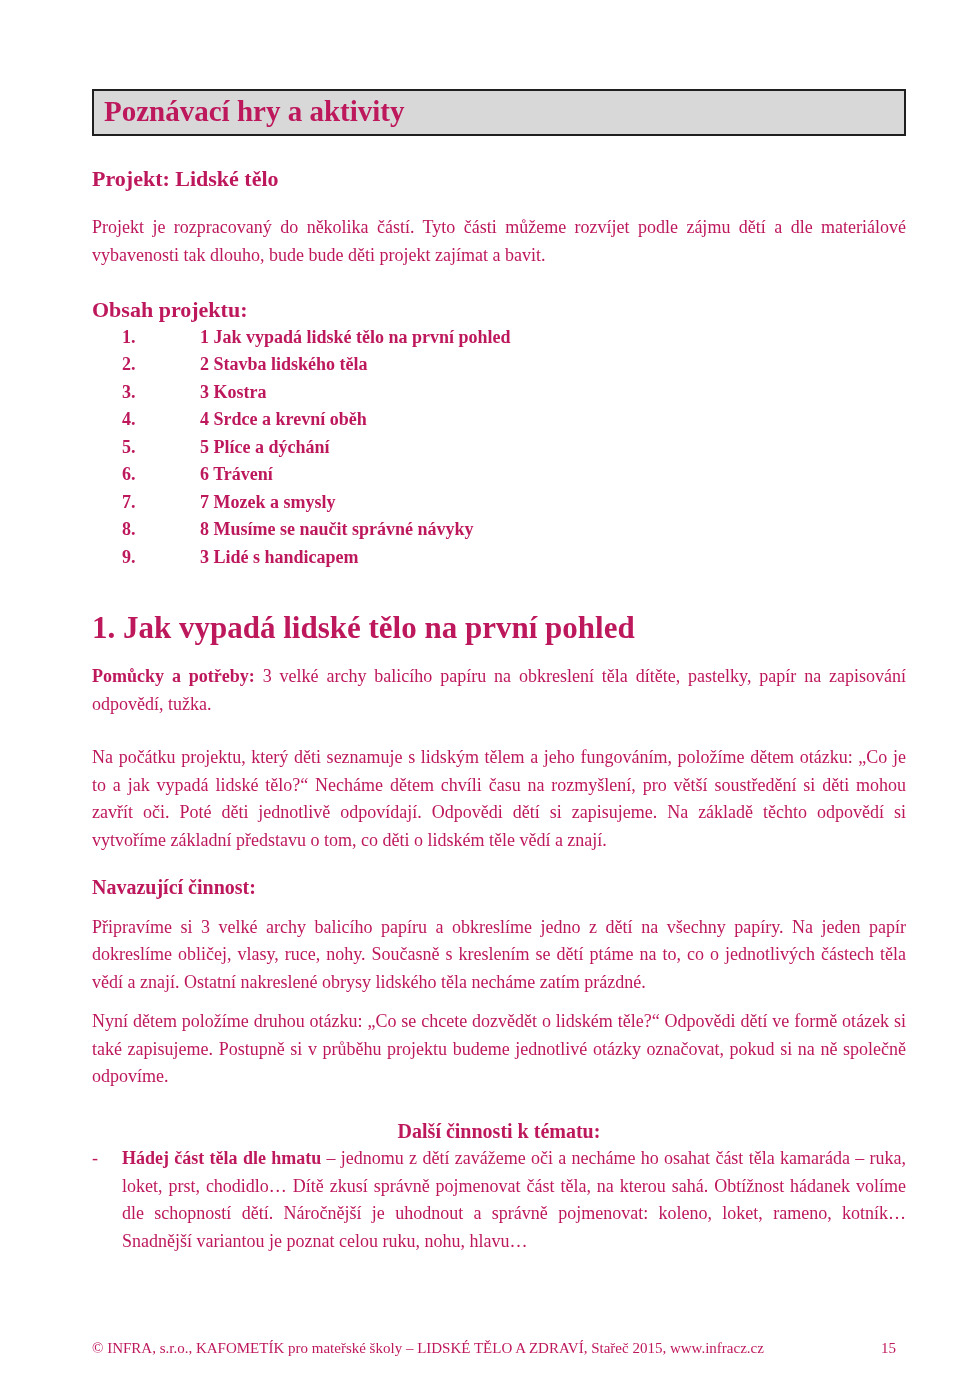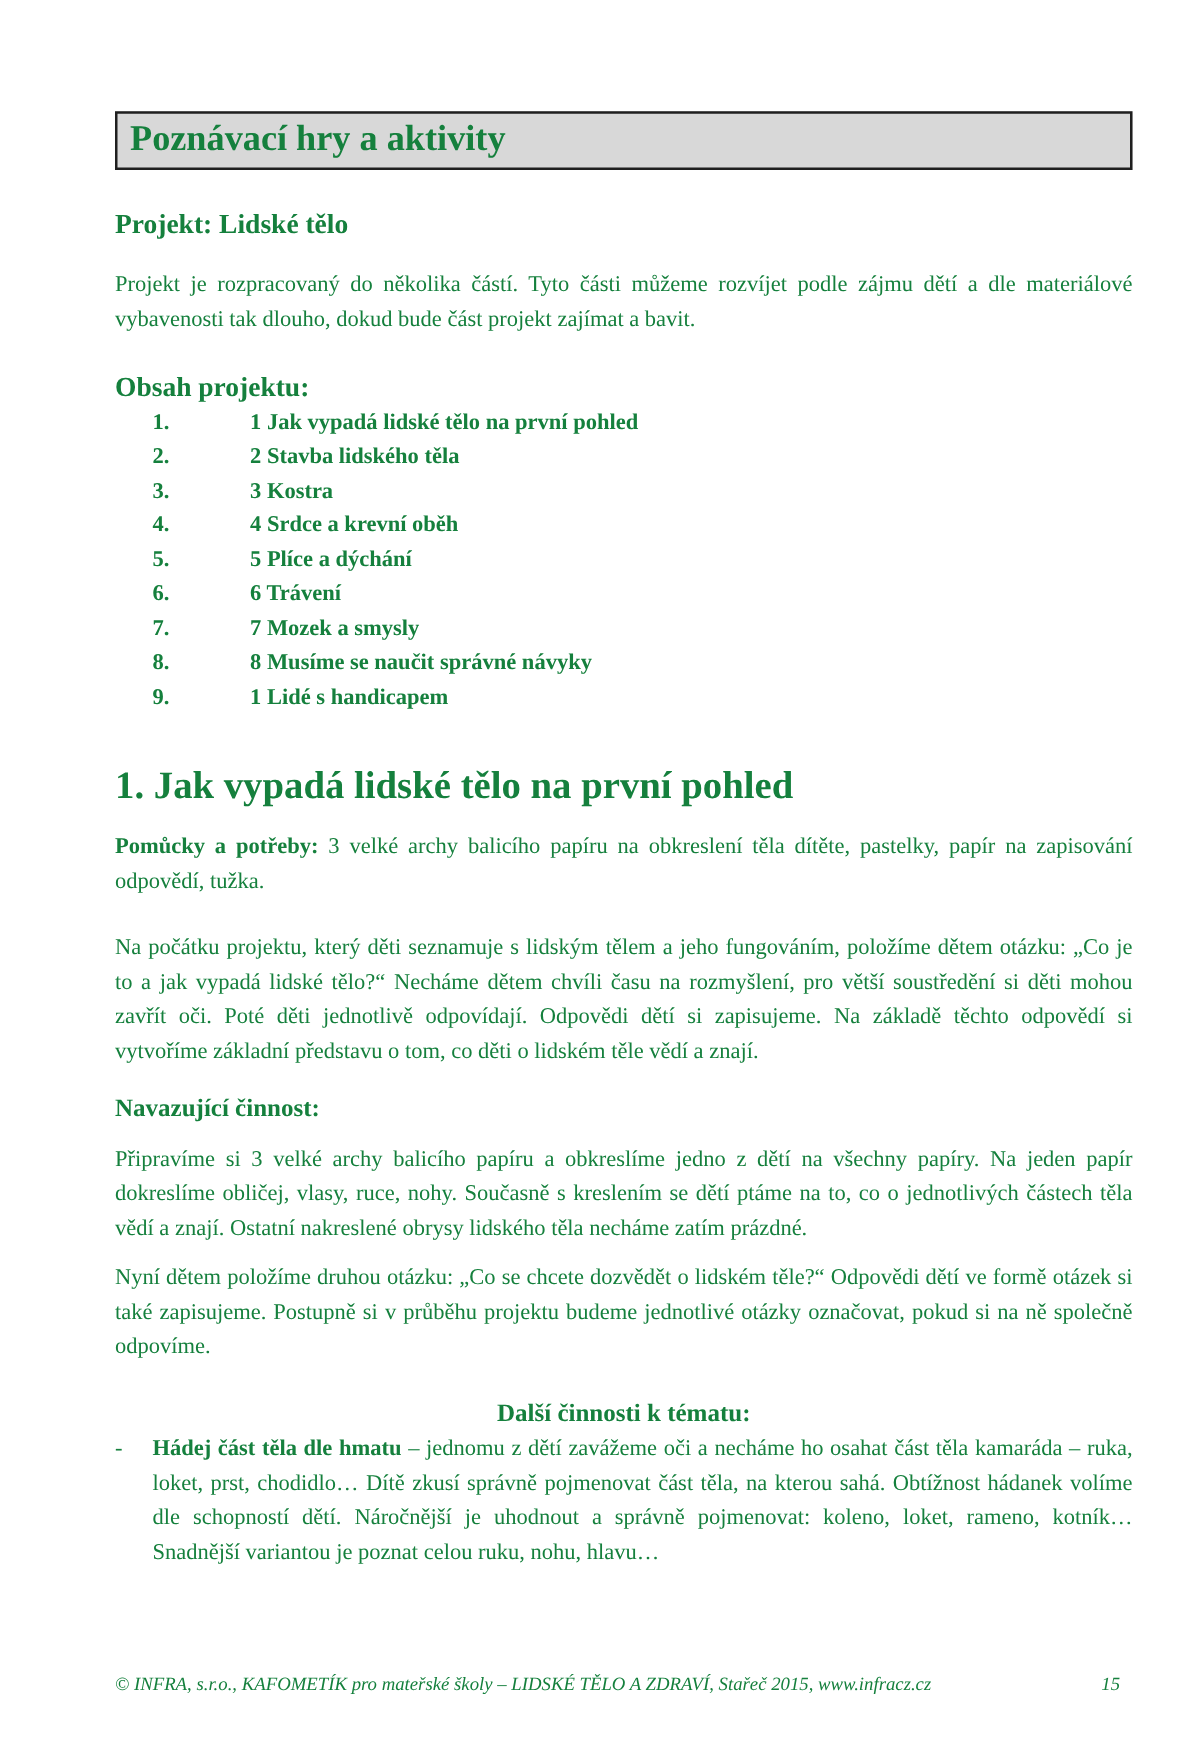--- a/index.html
+++ b/index.html
@@ -2,21 +2,21 @@
 <html><head>
 <meta charset="utf-8">
 <style>
   * { margin: 0; padding: 0; box-sizing: border-box; }
   html, body { background: #ffffff; }
   .page {
     position: relative;
     width: 956px;
     height: 1393px;
     background: #ffffff;
-    color: #15803d;
+    color: #be185d;
     font-family: "Liberation Serif", serif;
     overflow: hidden;
     margin: 0 auto;
   }
   .content { padding: 89px 50px 0 92px; }
 
   .banner {
     background: #d8d8d8;
     border: 2px solid #1f1f1f;
     padding: 2px 10px 5px 10px;
@@ -89,37 +89,36 @@
   .footer {
     position: absolute;
     left: 92px;
     right: 50px;
     top: 1338px;
     display: flex;
     justify-content: space-between;
     align-items: flex-start;
     font-size: 15px;
     line-height: 20px;
-    font-style: italic;
   }
   .footer .page-num { padding-right: 10px; }
 </style>
 </head>
 <body>
 
 <div class="page">
   <div class="content">
 
     <div class="banner">
       <span>Poznávací hry a aktivity</span>
     </div>
 
     <div class="project-heading">Projekt: Lidské tělo</div>
 
-    <p class="body-p intro">Projekt je rozpracovaný do několika částí. Tyto části můžeme rozvíjet podle zájmu dětí a dle materiálové vybavenosti tak dlouho, dokud bude část projekt zajímat a bavit.</p>
+    <p class="body-p intro">Projekt je rozpracovaný do několika částí. Tyto části můžeme rozvíjet podle zájmu dětí a dle materiálové vybavenosti tak dlouho, bude bude děti projekt zajímat a bavit.</p>
 
     <div class="toc-heading">Obsah projektu:</div>
 
     <div class="toc">
       <div class="toc-row">
         <span class="toc-num">1.</span>
         <span class="toc-label">1 Jak vypadá lidské tělo na první pohled</span>
       </div>
       <div class="toc-row">
         <span class="toc-num">2.</span>
@@ -144,21 +143,21 @@
       <div class="toc-row">
         <span class="toc-num">7.</span>
         <span class="toc-label">7 Mozek a smysly</span>
       </div>
       <div class="toc-row">
         <span class="toc-num">8.</span>
         <span class="toc-label">8 Musíme se naučit správné návyky</span>
       </div>
       <div class="toc-row">
         <span class="toc-num">9.</span>
-        <span class="toc-label">1 Lidé s handicapem</span>
+        <span class="toc-label">3 Lidé s handicapem</span>
       </div>
     </div>
 
     <div class="section-heading">1. Jak vypadá lidské tělo na první pohled</div>
 
     <p class="body-p supplies"><b>Pomůcky a potřeby:</b>
       <span>3 velké archy balicího papíru na obkreslení těla dítěte, pastelky, papír na zapisování odpovědí, tužka.</span></p>
 
     <p class="body-p section-intro">Na počátku projektu, který děti seznamuje s lidským tělem a jeho fungováním, položíme dětem otázku: „Co je to a jak vypadá lidské tělo?“ Necháme dětem chvíli času na rozmyšlení, pro větší soustředění si děti mohou zavřít oči. Poté děti jednotlivě odpovídají. Odpovědi dětí si zapisujeme. Na základě těchto odpovědí si vytvoříme základní představu o tom, co děti o lidském těle vědí a znají.</p>
 

